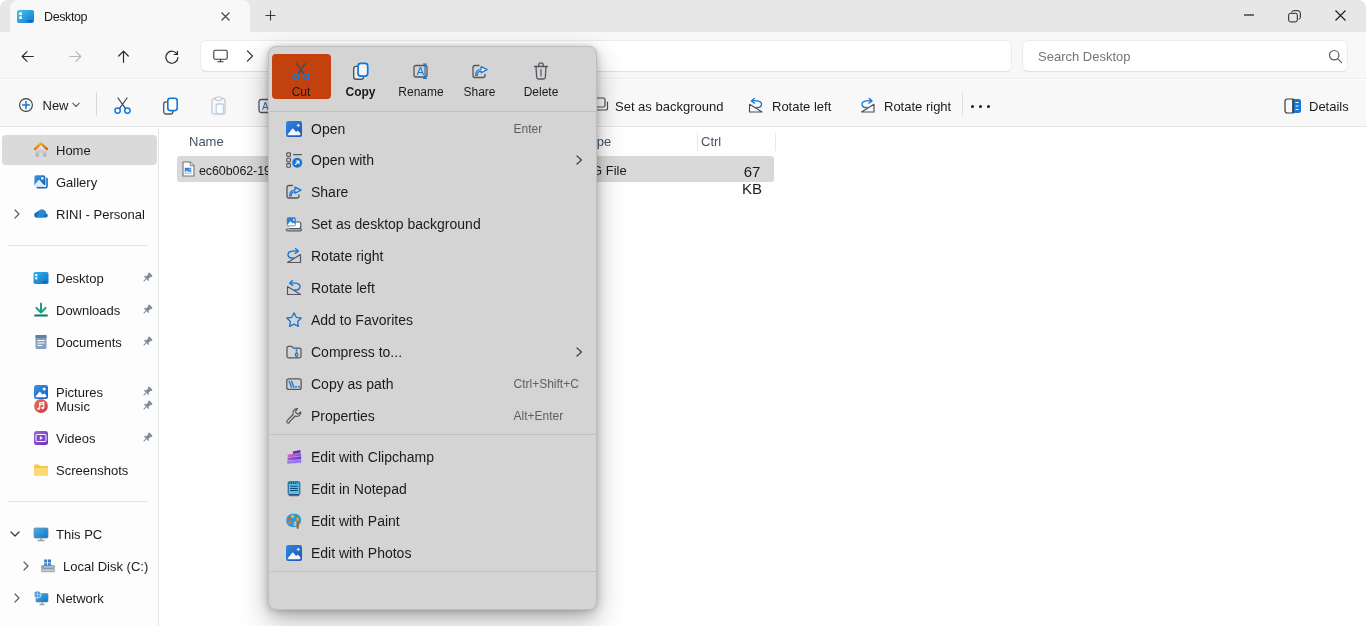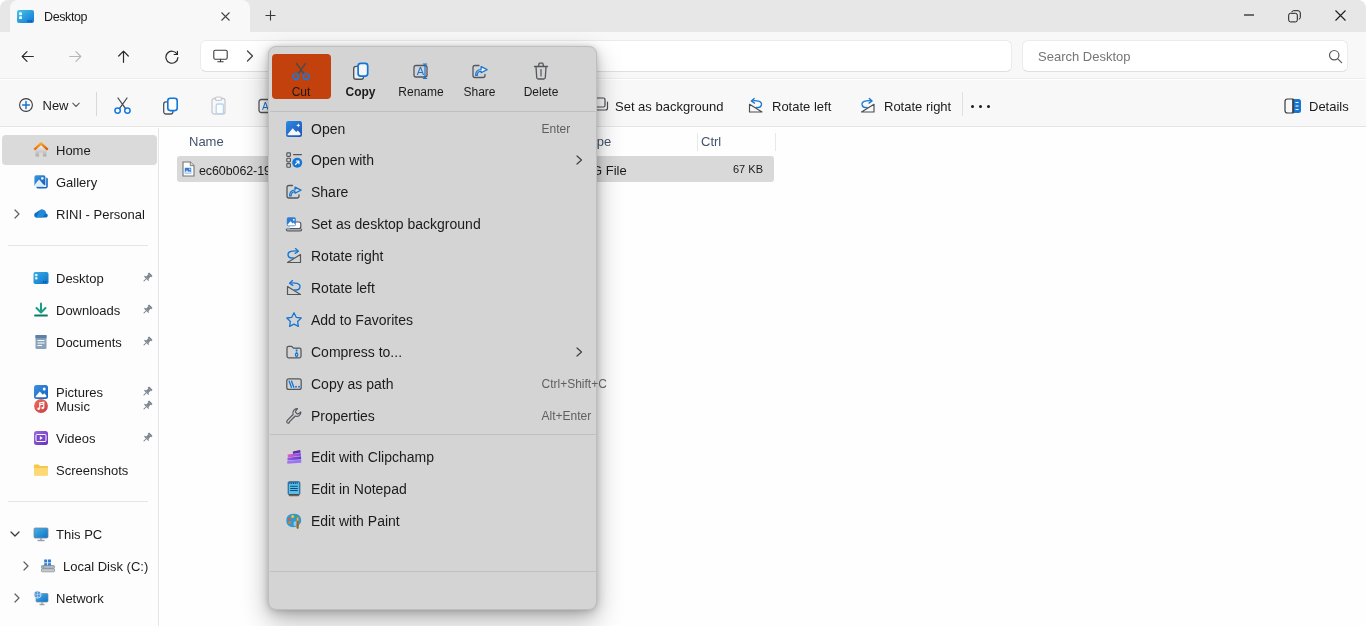--- a/index.html
+++ b/index.html
@@ -27,21 +27,21 @@
   .sb-sep { position:absolute; left:8px; width:140px; height:1px; background:#e5e5e5; }
   
   .menu { position:absolute; left:268px; top:46px; width:329px; height:564px; background:#d4d4d4; border:1px solid #bebebe; border-radius:8px; box-shadow:0 10px 26px rgba(0,0,0,0.30), 0 2px 10px rgba(0,0,0,0.16), 0 0 4px rgba(0,0,0,0.08); }
   .mbtn { position:absolute; top:7px; width:59px; height:45px; border-radius:4px; }
   .mbtn .bic { position:absolute; left:50%; top:7.5px; transform:translateX(-50%); width:19px; height:19px; }
   .mbtn .blbl { position:absolute; left:50%; top:31px; transform:translateX(-50%); font-size:12px; white-space:nowrap; }
   .msep { position:absolute; left:1px; width:326px; height:1px; background:#c0c0c0; }
   .mi { position:absolute; left:1px; width:326px; height:32px; }
   .mi .mic { position:absolute; left:14.5px; top:50%; transform:translateY(-50%); width:18px; height:18px; }
   .mi .mlbl { position:absolute; left:41px; top:50%; transform:translateY(-50%); font-size:14px; white-space:nowrap; }
-  .mi .msc { position:absolute; left:243.5px; top:50%; transform:translateY(-50%); font-size:12px; color:#5f5f5f; white-space:nowrap;margin-left:28px; }
+  .mi .msc { position:absolute; left:243.5px; top:50%; transform:translateY(-50%); font-size:12px; color:#5f5f5f; white-space:nowrap; }
   .mi .marr { position:absolute; left:304px; top:50%; transform:translateY(-50%); width:10px; height:10px; }
 </style>
 </head>
 <body>
 
 <div class="tabbar"></div>
 <div class="tab">
   <svg class="abs" style="left:7px;top:10px" width="17" height="13" viewBox="0 0 17 13">
     <defs>
         <linearGradient id="deskg" x1="0" y1="0" x2="1" y2="1">
@@ -401,21 +401,21 @@
 <div class="abs" style="left:177px;top:156px;width:597px;height:26px;background:#d9d9d9;border-radius:3px;"></div>
 <svg class="abs" style="left:182px;top:161px" width="13" height="16" viewBox="0 0 13 16">
   <path d="M1 1 H8.3 L12 4.7 V15 H1 Z" fill="#fdfdfd" stroke="#757575" stroke-width="1.1"></path>
   <path d="M8.3 1 L8.3 4.7 H12" fill="#e2e2e2" stroke="#757575" stroke-width="0.9"></path>
   <rect x="2.8" y="6.8" width="6.4" height="6" fill="#2e7cd6"></rect>
   <path d="M2.8 11.4 L5 9 L6.8 11 L7.9 10.1 L9.2 11.6 V12.8 H2.8 Z" fill="#cfe4f7"></path>
   <circle cx="7.8" cy="8.3" r="0.8" fill="#eaf3fb"></circle>
 </svg>
 <div class="abs" style="left:199px;top:163.5px;font-size:12.5px;letter-spacing:-0.1px;">ec60b062-1978-4d06-b8e3-1bc1b5a21e49</div>
 <div class="abs" style="left:574px;top:163px;font-size:13px;">PNG File</div>
-<div class="abs" style="left:733px;top:163px;font-size:11px;width:38px;text-align:left;">67 KB</div>
+<div class="abs" style="left:733px;top:163px;font-size:15px;width:38px;text-align:center;">67 KB</div>
 
 <div class="menu" id="menu">
 
   <div class="mbtn" style="left:2.5px;background:#c2410c;">
     <svg class="bic" viewBox="0 0 19 19">
       <path d="M5 1.5 L12.6 12 M14 1.5 L6.4 12" stroke="#4a4d52" stroke-width="1.4" stroke-linecap="round"></path>
       <circle cx="4.4" cy="14.6" r="2.8" stroke="#1579dd" stroke-width="1.6" fill="none"></circle>
       <circle cx="14.6" cy="14.6" r="2.8" stroke="#1579dd" stroke-width="1.6" fill="none"></circle>
       <path d="M6.4 12 L6.1 12.6 M12.6 12 L12.9 12.6" stroke="#1676d3" stroke-width="1.4" stroke-linecap="round"></path>
     </svg>
@@ -588,14 +588,22 @@
       <path d="M9.6 9.4 Q11.8 8.2 13.4 9.8 Q14.4 10.9 13.2 12.3 Q11.7 14 9.6 14 Q8.2 13.9 8.6 12.6 Q8.9 11.6 8.7 10.8 Q8.5 9.9 9.6 9.4 Z" fill="#8ccbec"></path>
       <circle cx="4.4" cy="7" r="1.5" fill="#e8563f"></circle>
       <circle cx="7.6" cy="4.6" r="1.5" fill="#f5c234"></circle>
       <circle cx="11.3" cy="4.9" r="1.4" fill="#4ca83d"></circle>
       <circle cx="4.7" cy="10.7" r="1.4" fill="#e87d28"></circle>
       <path d="M11.6 5.6 L13.6 5.6 L13.8 15.6 Q13.8 16.9 12.7 16.9 Q11.6 16.9 11.5 15.6 Z" fill="#a0621f"></path>
       <path d="M11.6 5.6 L13.6 5.6 L13.7 8.8 L11.65 8.8 Z" fill="#e0b06a"></path>
     </svg>
     <div class="mlbl">Edit with Paint</div>
   </div>
+  <div class="mi" style="top:490.2px;">
+    <svg class="mic" viewBox="0 0 18 18">
+      <rect x="1" y="1" width="16" height="16" rx="2.2" fill="url(#phg)"></rect>
+      <path d="M2.5 14.5 L7.7 8.2 L11.2 12 L12.8 10.4 L15.5 13.4 V14 Q15.5 15.3 14.2 15.3 H3.8 Q2.5 15.3 2.5 14 Z" fill="#f4f8fd"></path>
+      <path d="M13.3 3.2 L13.9 4.7 L15.4 5.3 L13.9 5.9 L13.3 7.4 L12.7 5.9 L11.2 5.3 L12.7 4.7 Z" fill="#fff"></path>
+    </svg>
+    <div class="mlbl">Edit with Photos</div>
+  </div>
   <div class="msep" style="top:523.5px;"></div>
 </div>
 
 </body></html>

